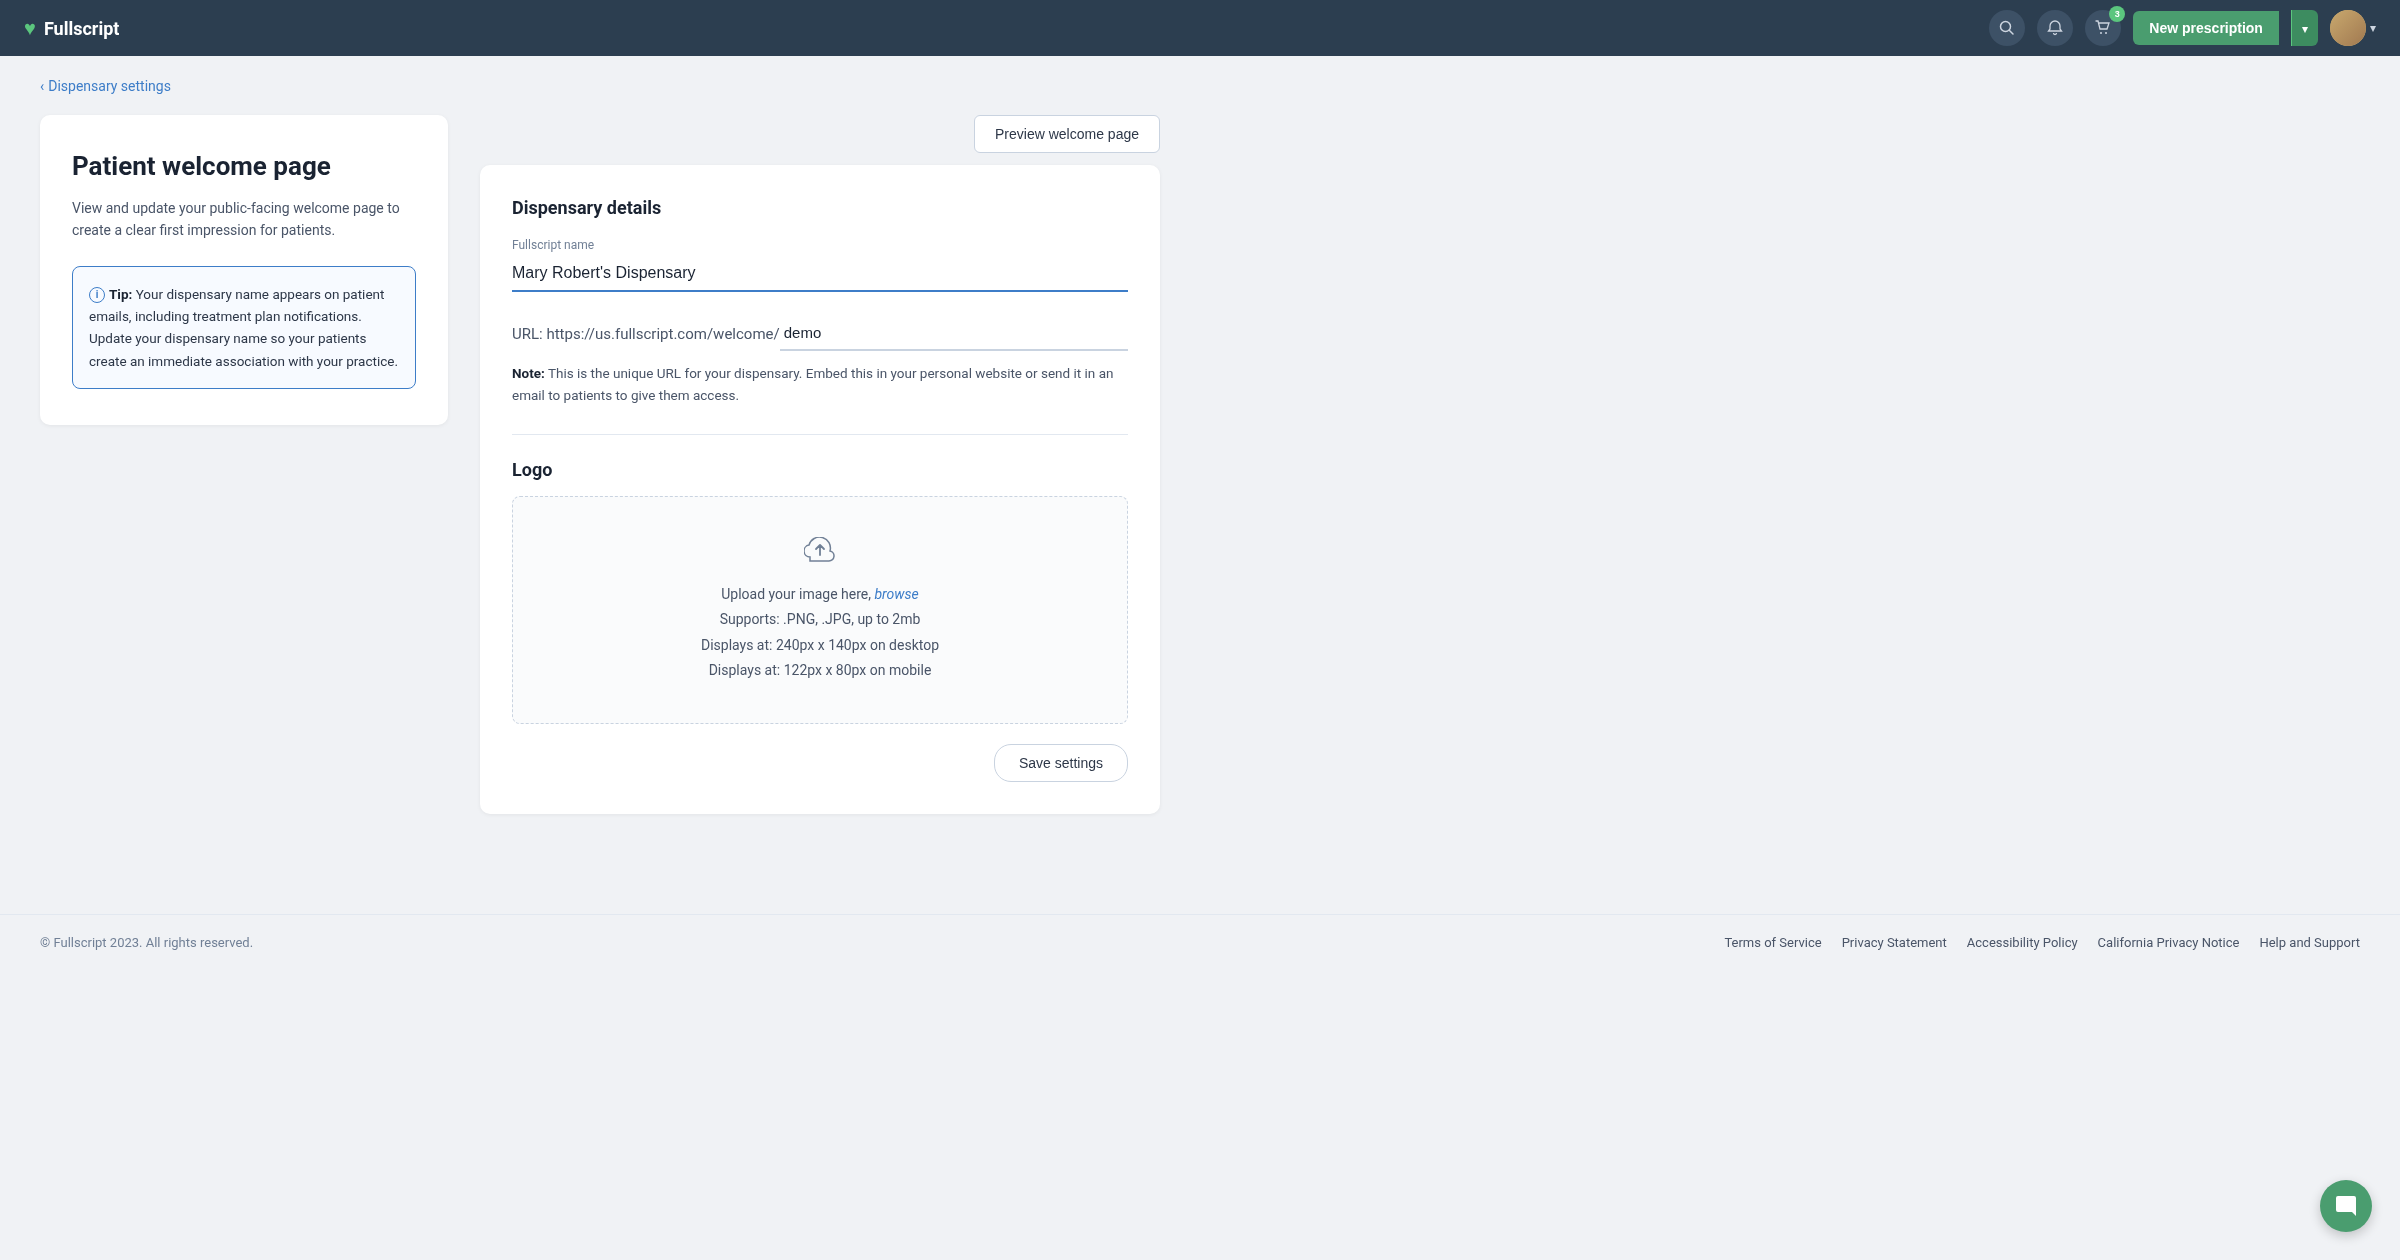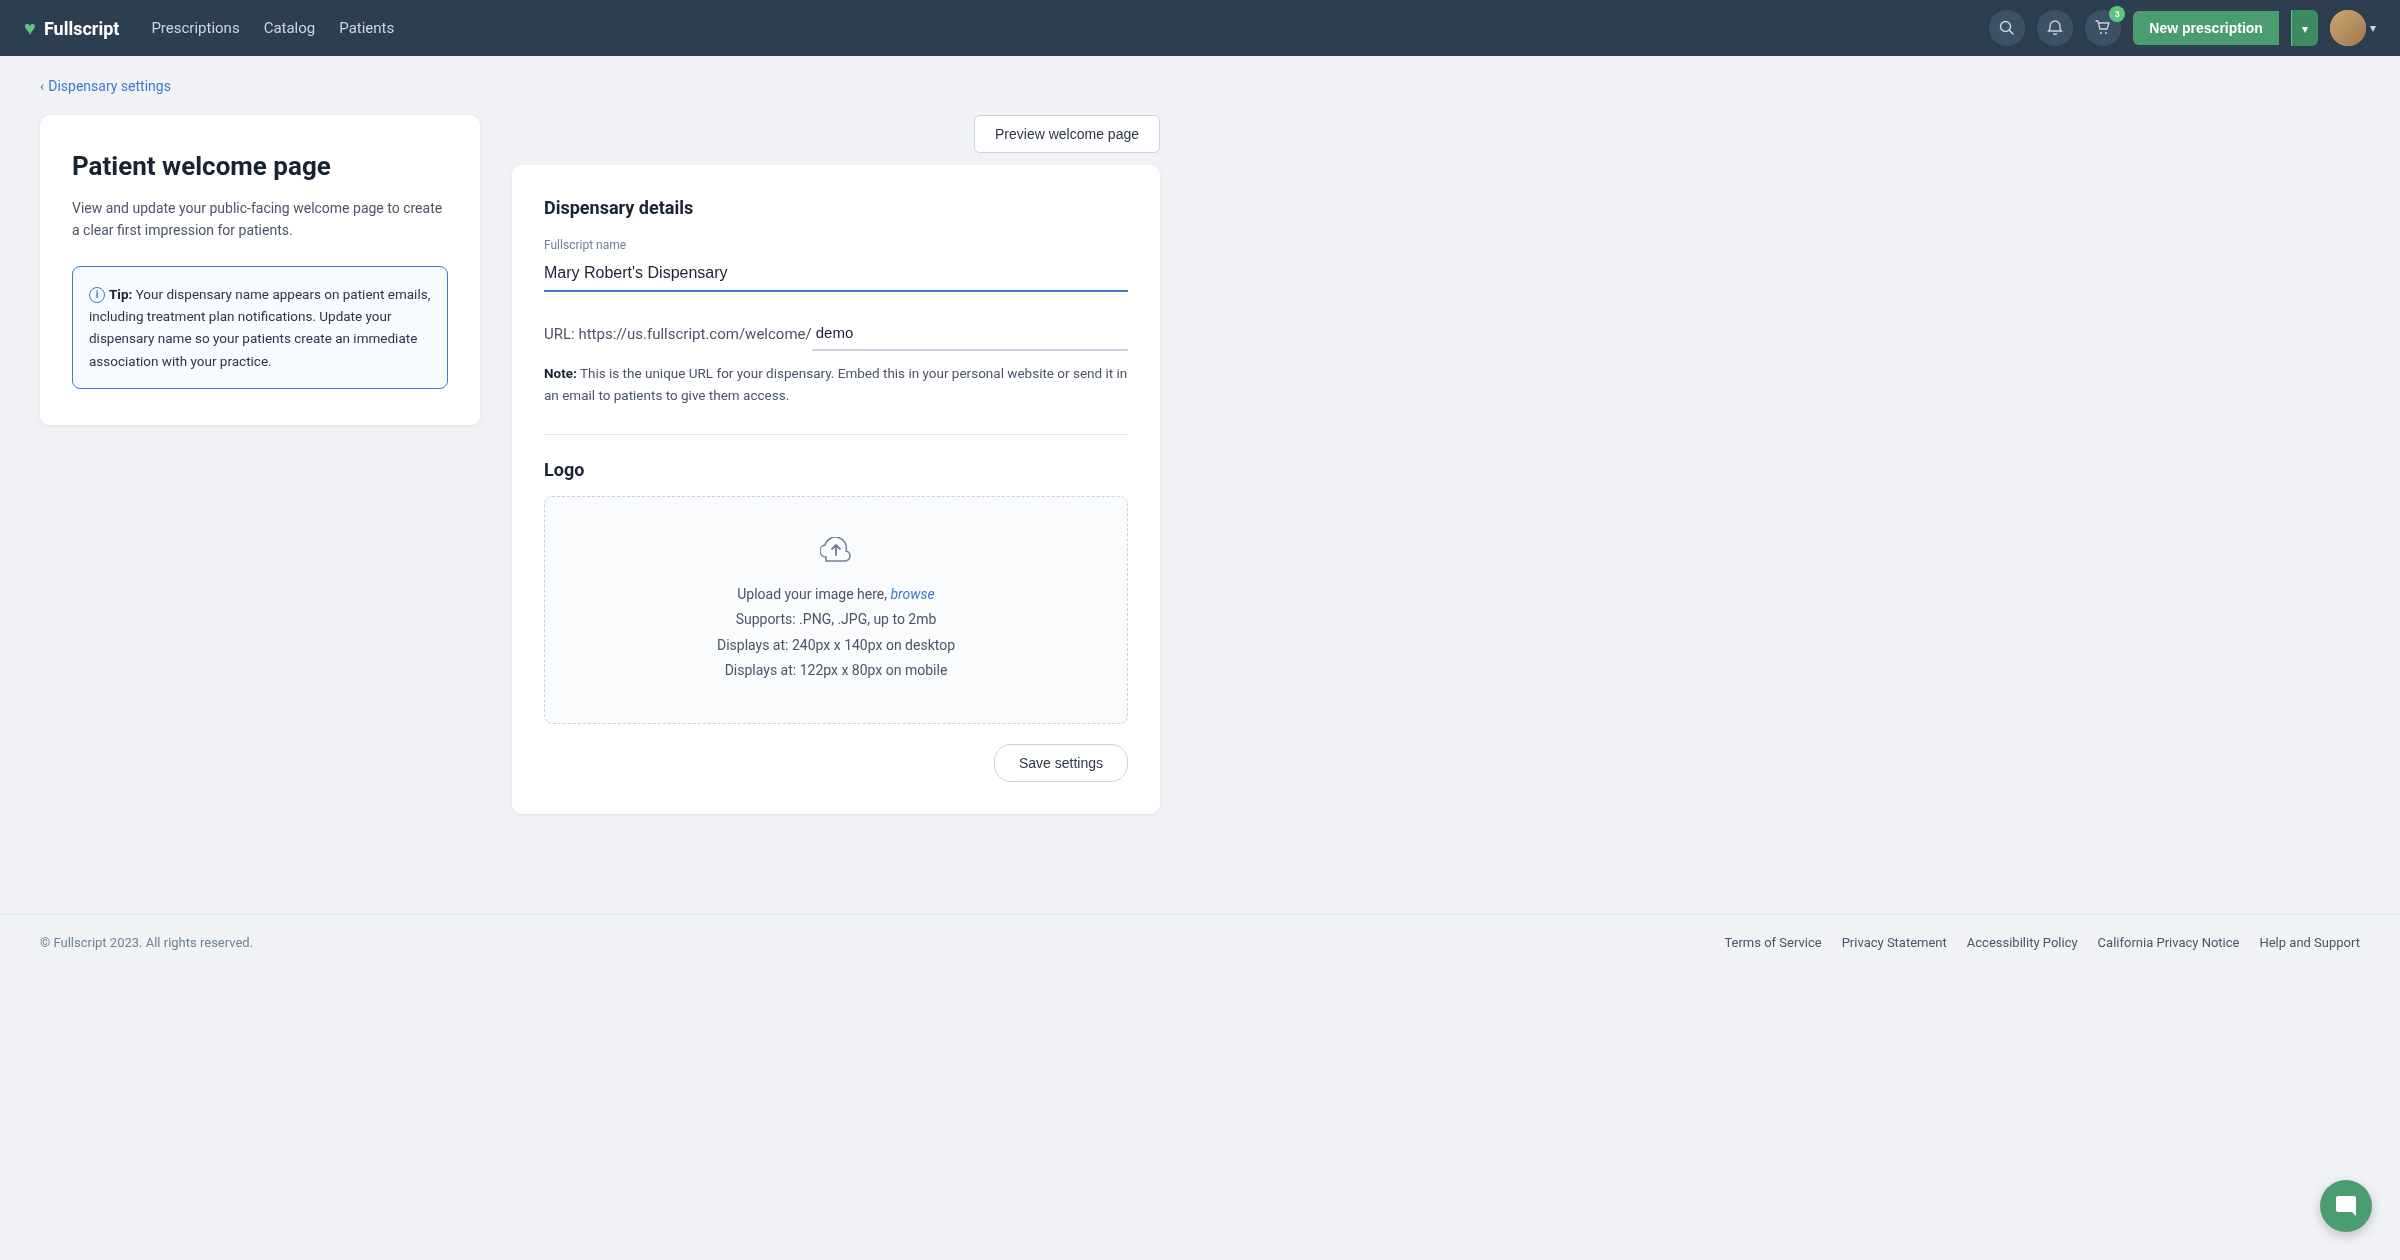--- a/index.html
+++ b/index.html
@@ -137,21 +137,21 @@
       gap: 32px;
       align-items: flex-start;
       max-width: 1200px;
     }
 
     
     .left-panel {
       background: white;
       border-radius: 10px;
       padding: 36px 32px;
-      width: 440px;
+      width: 408px;
       flex-shrink: 0;
       box-shadow: 0 1px 4px rgba(0,0,0,0.06);
     }
     .panel-title {
       font-size: 26px;
       font-weight: 700;
       color: #1a2332;
       margin-bottom: 16px;
     }
     .panel-desc {
@@ -374,25 +374,20 @@
     }
   </style>
 </head>
 <body>
 
 <nav class="navbar">
   <a class="navbar-brand">
     <span class="brand-heart">♥</span>
     <span>Fullscript</span>
   </a>
-  <div class="nav-links">
-    <a class="nav-link">Prescriptions</a>
-    <a class="nav-link">Catalog</a>
-    <a class="nav-link">Patients</a>
-  </div>
   <div class="nav-right">
     <button class="icon-btn">
       <svg width="16" height="16" viewBox="0 0 16 16" fill="none" xmlns="http://www.w3.org/2000/svg">
         <circle cx="6.5" cy="6.5" r="5" stroke="#cdd5e0" stroke-width="1.5"></circle>
         <line x1="10.5" y1="10.5" x2="14" y2="14" stroke="#cdd5e0" stroke-width="1.5" stroke-linecap="round"></line>
       </svg>
     </button>
     <button class="icon-btn">
       <svg width="16" height="16" viewBox="0 0 16 16" fill="none" xmlns="http://www.w3.org/2000/svg">
         <path d="M8 1a5 5 0 00-5 5v3l-1.5 2h13L13 9V6a5 5 0 00-5-5z" stroke="#cdd5e0" stroke-width="1.3" fill="none"></path>

